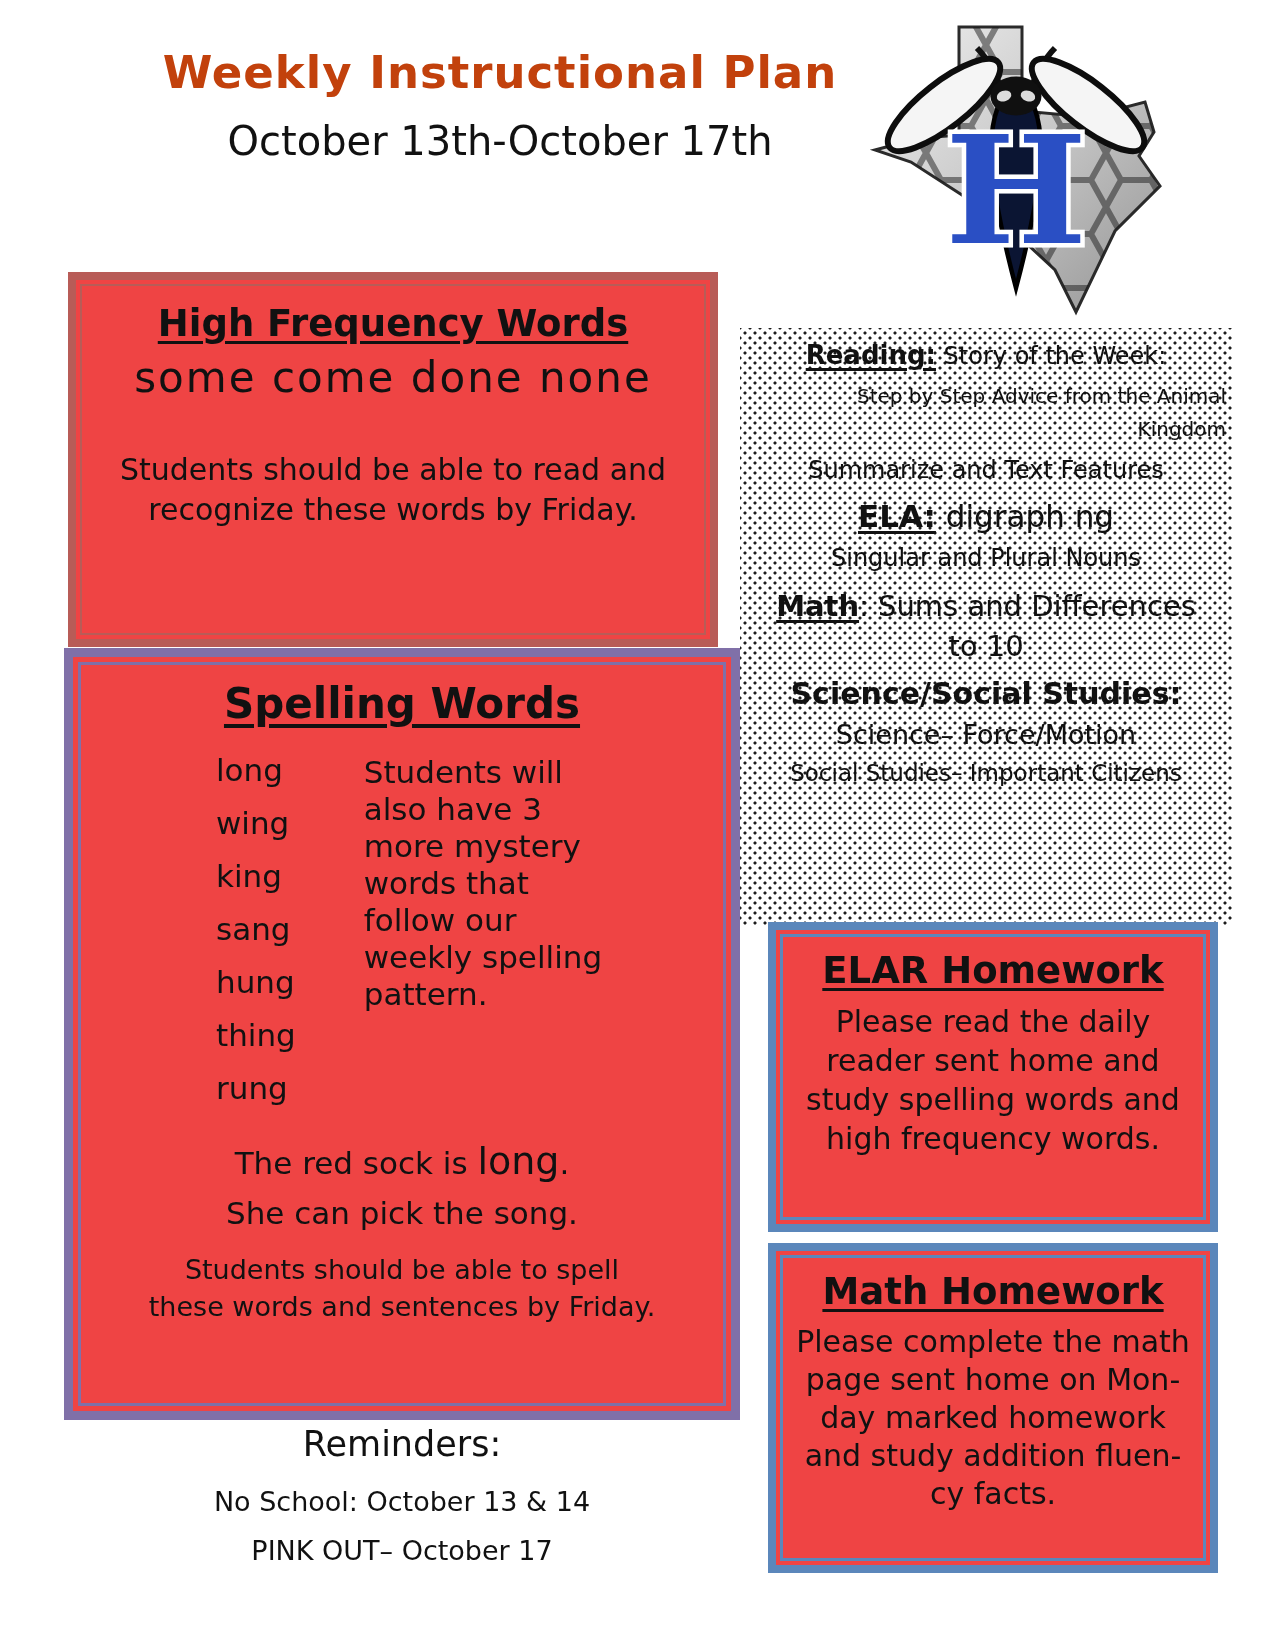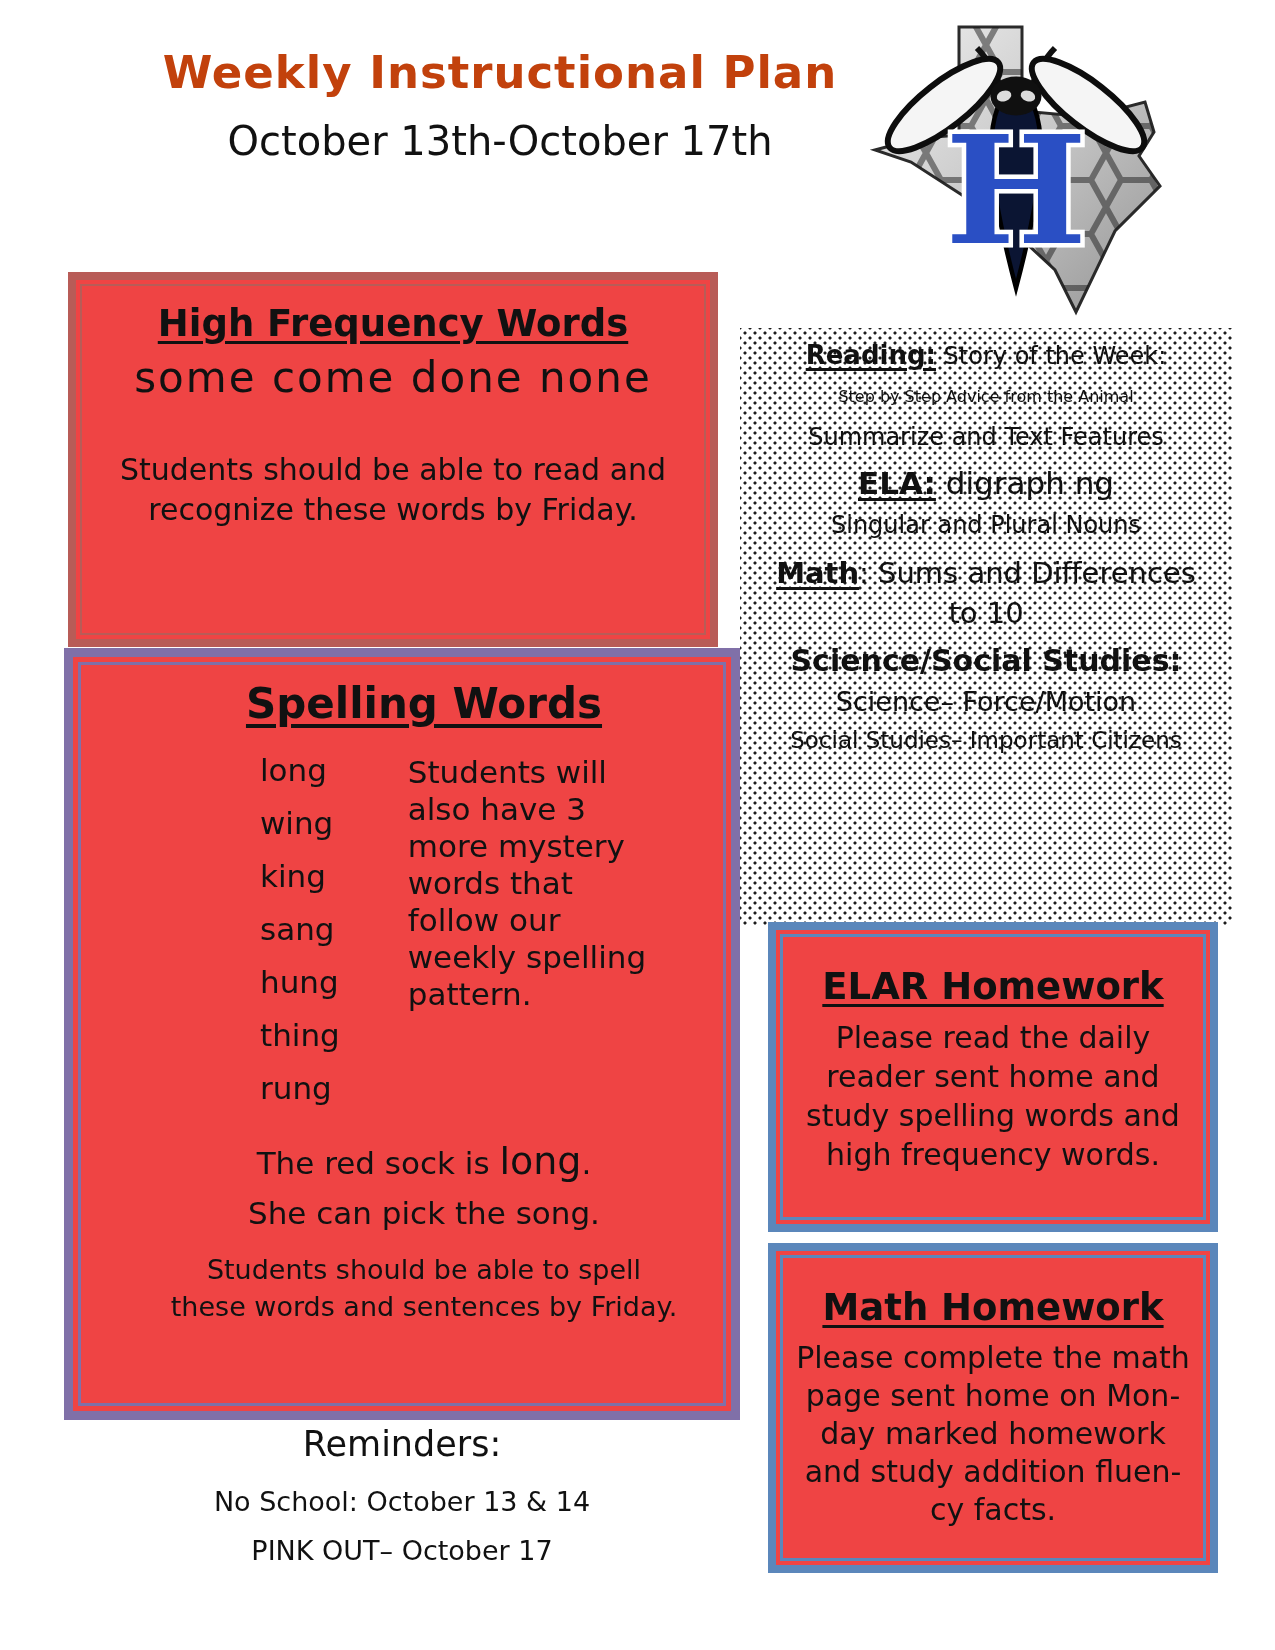--- a/index.html
+++ b/index.html
@@ -30,47 +30,47 @@
   .classwork{position:absolute;left:740px;top:328px;width:492px;height:597px;
      text-align:center;box-sizing:border-box;padding:12px 6px 0 6px;
      background-image:radial-gradient(#1c1c1c 1.2px,transparent 1.9px),
                       radial-gradient(#1c1c1c 1.2px,transparent 1.9px);
      background-size:10px 10px;background-position:0 0,5px 5px;}
   .cw-heading{font-size:34px;font-weight:bold;text-decoration:underline;
               text-decoration-thickness:3px;text-underline-offset:4px;margin-bottom:16px;}
   .cw-line{font-size:24px;margin-bottom:10px;}
   .cw-label{font-weight:bold;font-size:26px;text-decoration:underline;
             text-decoration-thickness:3px;text-underline-offset:4px;}
-  .cw-story{font-size:16px;line-height:33px;margin-bottom:10px;}
+  .cw-story{font-size:20px;line-height:33px;margin-bottom:10px;text-align:right;}
   .cw-sub{font-size:24px;margin-bottom:14px;}
   .cw-ela{font-size:31px;margin-bottom:10px;}
   .cw-ela .cw-label{font-size:31px;}
   .cw-math{font-size:29px;line-height:40px;margin-bottom:10px;}
   .cw-math .cw-label{font-size:29px;}
   .cw-sci-head{font-size:30px;font-weight:bold;
                text-decoration-thickness:3px;text-underline-offset:4px;margin-bottom:8px;}
   .cw-sci{font-size:27px;margin-bottom:10px;}
   .cw-soc{font-size:23px;}
 
   
   .spelling{left:64px;top:648px;width:676px;height:772px;border:9px solid #8070a8;}
-  .spelling .inner{inset:5px;border:3px solid #8070a8;padding-top:14px;padding-left:44px;}
+  .spelling .inner{inset:5px;border:3px solid #8070a8;padding-top:14px;}
   .sp-heading{font-size:42px;font-weight:bold;text-decoration:underline;
               text-decoration-thickness:4px;text-underline-offset:6px;}
   .sp-row{display:flex;width:100%;margin-top:16px;}
   .sp-list{margin-left:135px;font-size:31px;line-height:53px;}
   .sp-para{margin-left:68px;width:250px;font-size:31px;line-height:37px;padding-top:10px;}
   .sp-sent1{font-size:31px;margin-top:24px;}
   .sp-big{font-size:38px;}
   .sp-sent2{font-size:31px;margin-top:12px;}
   .sp-note{font-size:27px;line-height:37px;text-align:center;margin-top:20px;}
 
   
   .bluebox{border:8px solid #5b87bb;}
-  .bluebox .inner{inset:4px;border:3px solid #5b87bb;padding-top:28px;}
+  .bluebox .inner{inset:4px;border:3px solid #5b87bb;padding-top:12px;}
   .elar{left:768px;top:922px;width:450px;height:310px;}
   .mathhw{left:768px;top:1243px;width:450px;height:330px;}
   .hw-heading{font-size:37px;font-weight:bold;text-decoration:underline;
               text-decoration-thickness:3px;text-underline-offset:5px;}
   .hw-body{margin-top:10px;text-align:center;}
   .hw-line{font-size:30px;line-height:39px;}
   .mathhw .hw-line{line-height:38px;}
 
   
   .reminders{position:absolute;left:64px;top:1424px;width:676px;text-align:center;}
@@ -122,20 +122,21 @@
     </div>
   </div>
 
   <div class="classwork">
     <div class="cw-line">
       <span class="cw-label">Reading:</span>
       <span>Story of the Week:</span>
     </div>
     <div class="cw-story">
       <div>Step by Step Advice from the Animal</div>
+      <div>Kingdom</div>
     </div>
     <div class="cw-sub">Summarize and Text Features</div>
     <div class="cw-ela">
       <span class="cw-label">ELA:</span>
       <span>digraph ng</span>
     </div>
     <div class="cw-sub">Singular and Plural Nouns</div>
     <div class="cw-math">
       <span class="cw-label">Math</span><span>:</span>
       <span>Sums and Differences</span>

